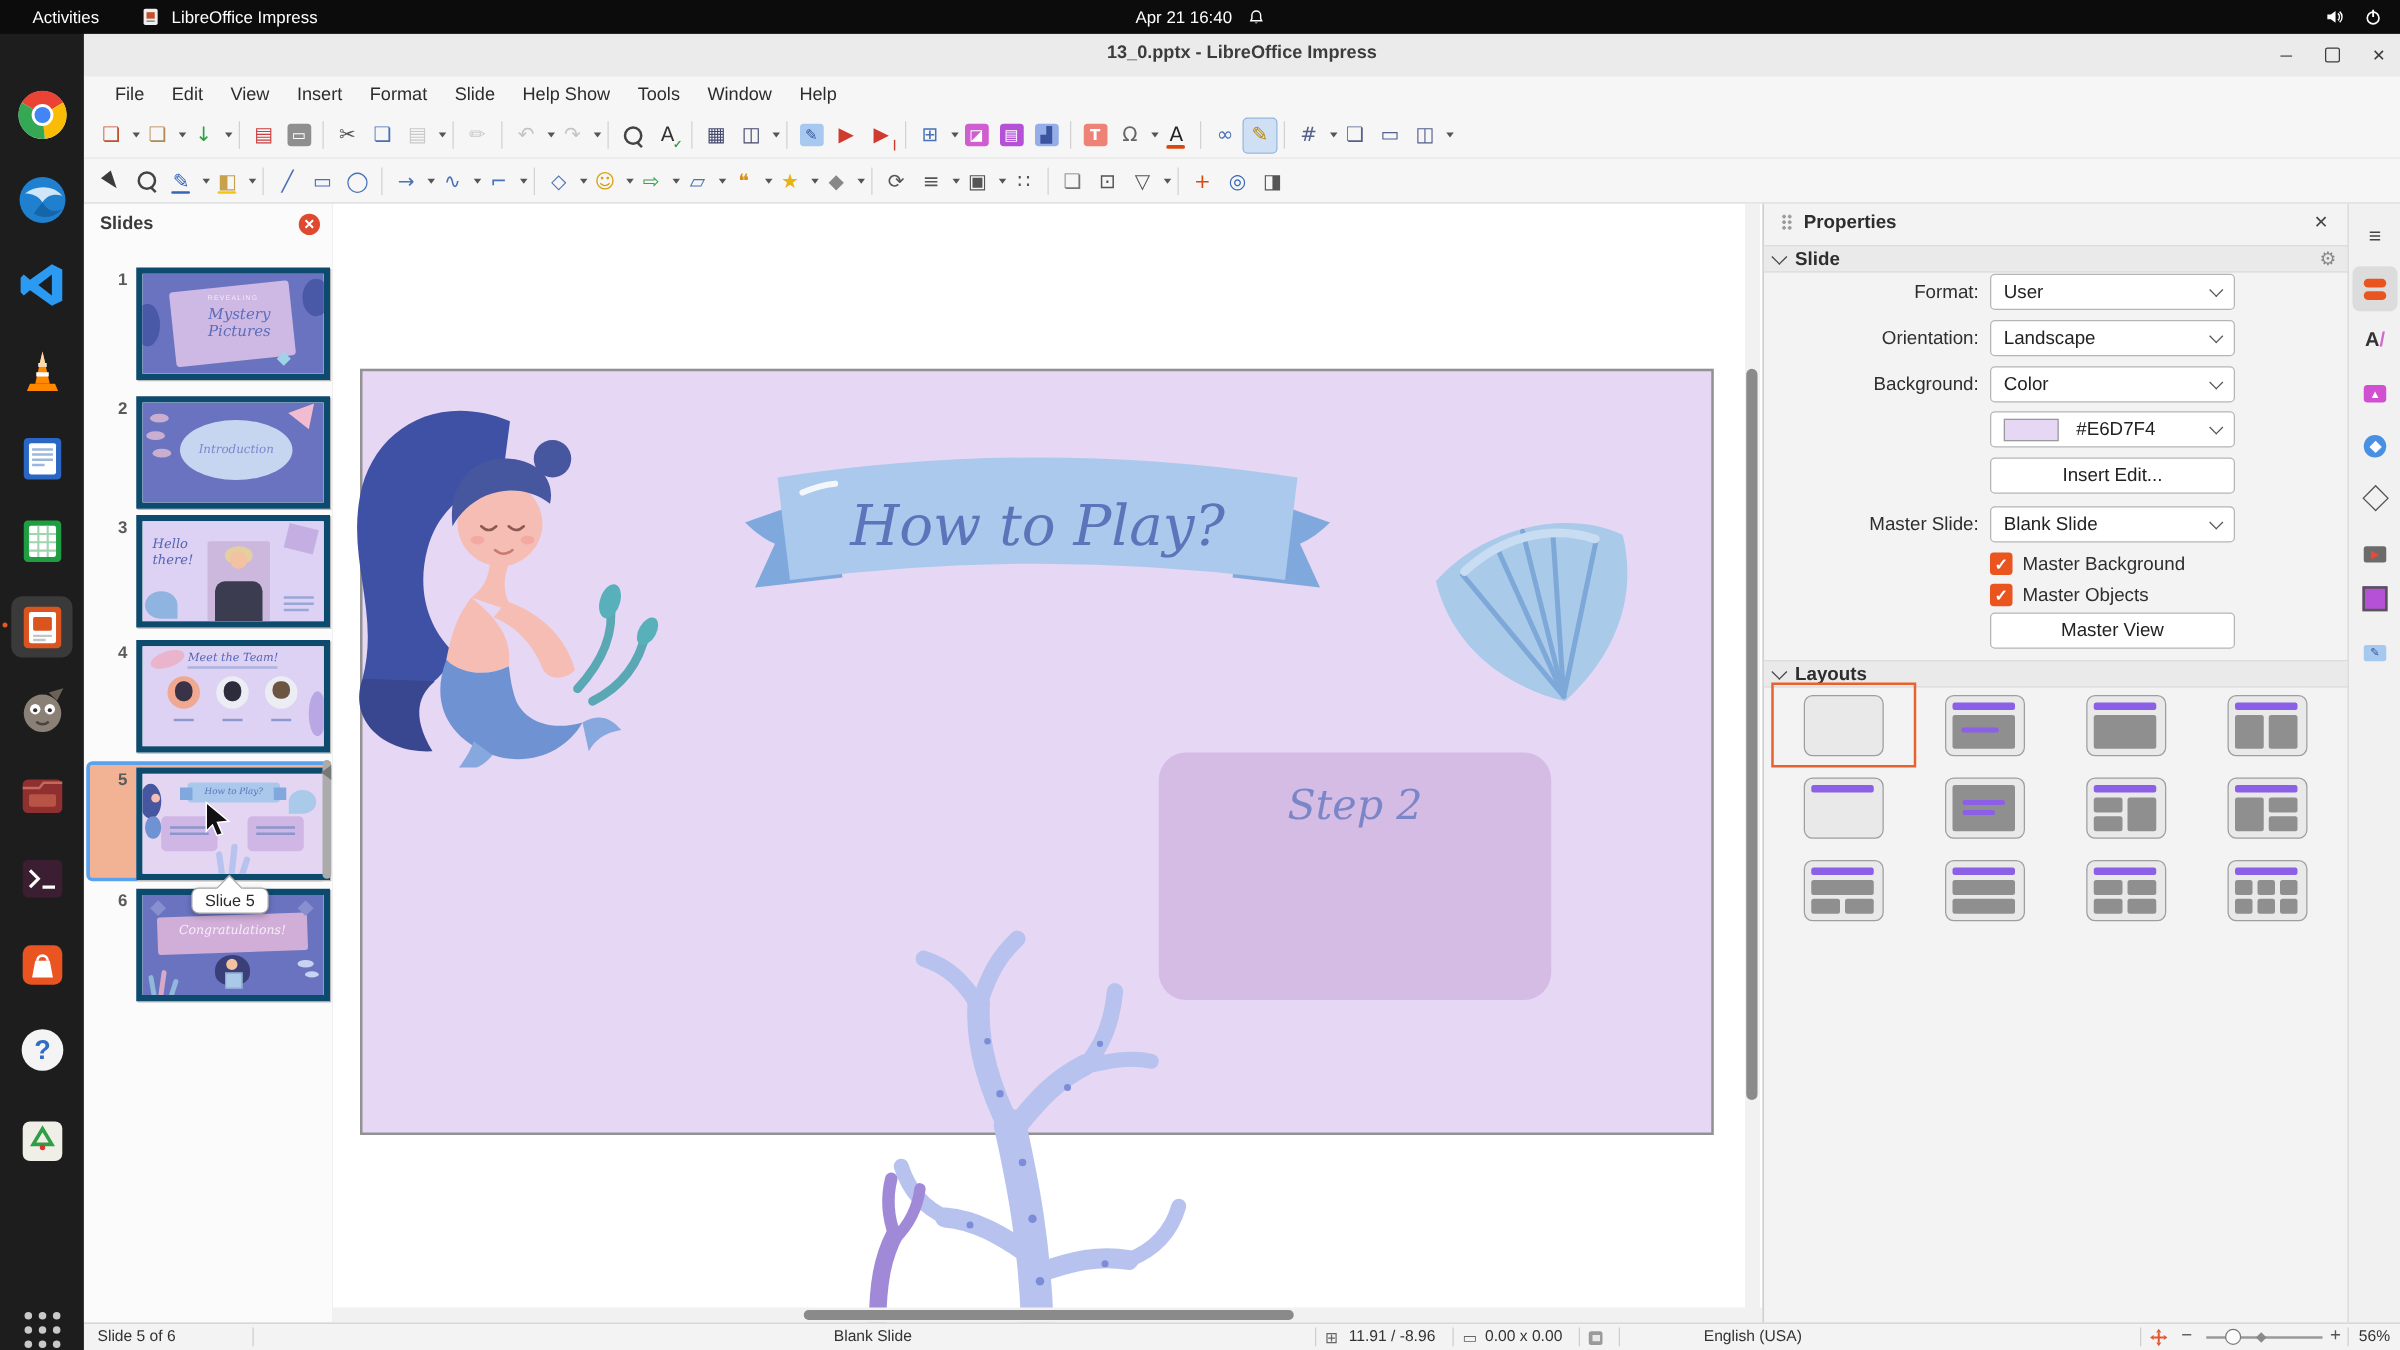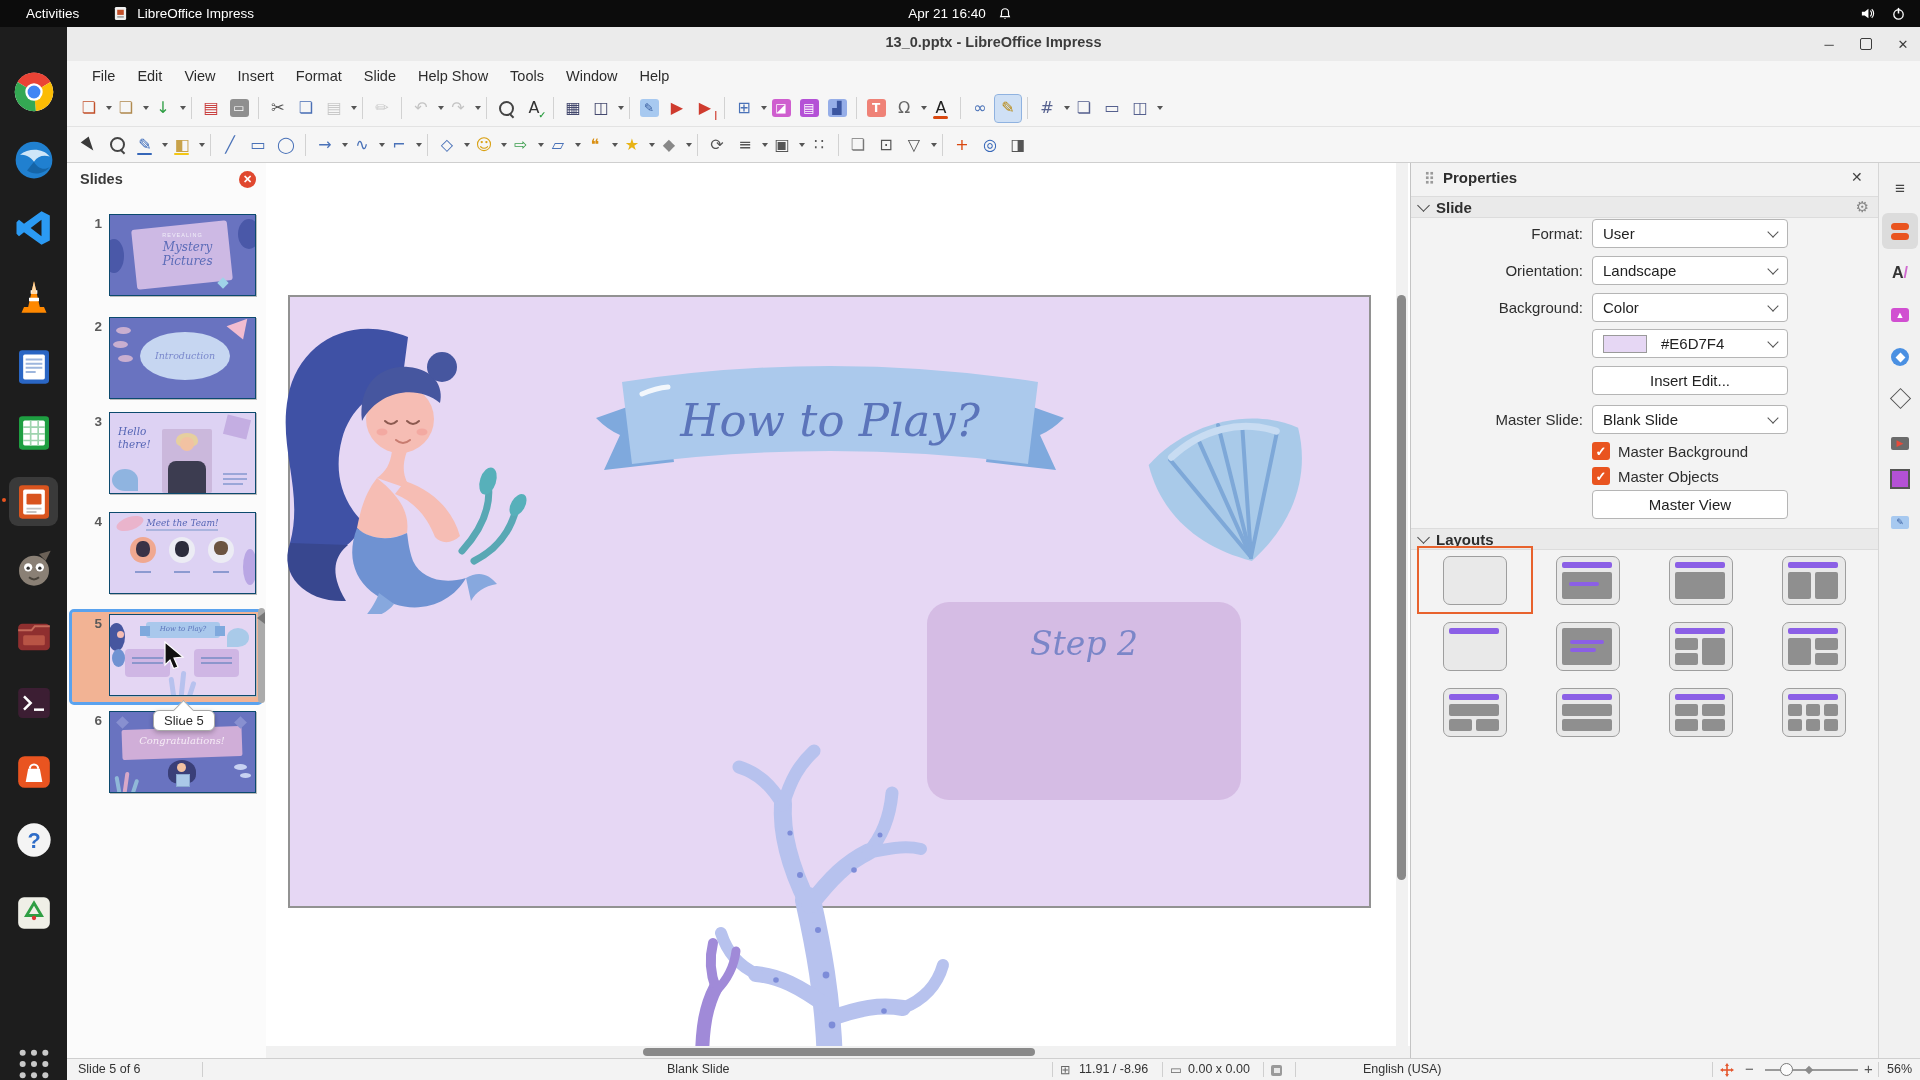--- a/index.html
+++ b/index.html
@@ -42,21 +42,21 @@
   .badge{position:absolute;right:1px;bottom:2px;font-size:9px;font-weight:bold}
   
   #content{position:absolute;left:0;top:136px;width:1853px;height:895px;background:#fff}
   
   #slides-panel{position:absolute;left:0;top:0;width:199px;height:895px;background:#fbfbfb;border-right:1px solid #c8c8c8}
   #slides-panel .hdr{position:absolute;left:13px;top:8px;font-size:14.5px;font-weight:bold;color:#3a3a3a}
   #slides-close{position:absolute;left:172px;top:8px;width:17px;height:17px;border-radius:50%;background:#e0482f;color:#fff;
     display:flex;align-items:center;justify-content:center;font-size:11px;font-weight:bold}
   .slide-item{position:absolute;left:5px;width:188px;height:90px}
   .slide-item .num{position:absolute;left:10px;top:4px;width:20px;text-align:right;font-size:13.5px;font-weight:bold;color:#5a5a5a}
-  .thumb{position:absolute;left:37px;top:2px;width:145px;height:80px;background:#fff;border:1px solid #0c4a6e;box-shadow:1px 1px 0 #bbb;overflow:hidden}
+  .thumb{position:absolute;left:37px;top:2px;width:145px;height:80px;background:#fff;border:5px solid #0c4a6e;box-shadow:1px 1px 0 #bbb;overflow:hidden}
   .slide-item.selected{background:#f2b394;outline:3px solid #5aa2ee;border-radius:2px}
   .script{font-family:"DejaVu Serif",serif;font-style:italic}
   #slide5-tooltip{position:absolute;left:86px;top:547px;background:#fff;border:1px solid #a8a8a8;border-radius:6px;
     padding:2px 10px;font-size:13px;color:#2c2c2c;box-shadow:0 2px 5px rgba(0,0,0,.25);z-index:30}
   #slide5-tooltip::before{content:"";position:absolute;left:22px;top:-8px;width:14px;height:14px;background:#fff;
     border-left:1px solid #a8a8a8;border-top:1px solid #a8a8a8;transform:rotate(45deg)}
   #panel-scroll-thumb{position:absolute;left:191px;top:445px;width:7px;height:95px;background:#ababab;border-radius:4px}
   #panel-splitter-arrow{position:absolute;left:190px;top:449px;width:0;height:0;border-top:6px solid transparent;border-bottom:6px solid transparent;border-right:8px solid #777}
   
   #canvas{position:absolute;left:199px;top:0;width:1144px;height:895px;background:#ffffff;overflow:hidden}

